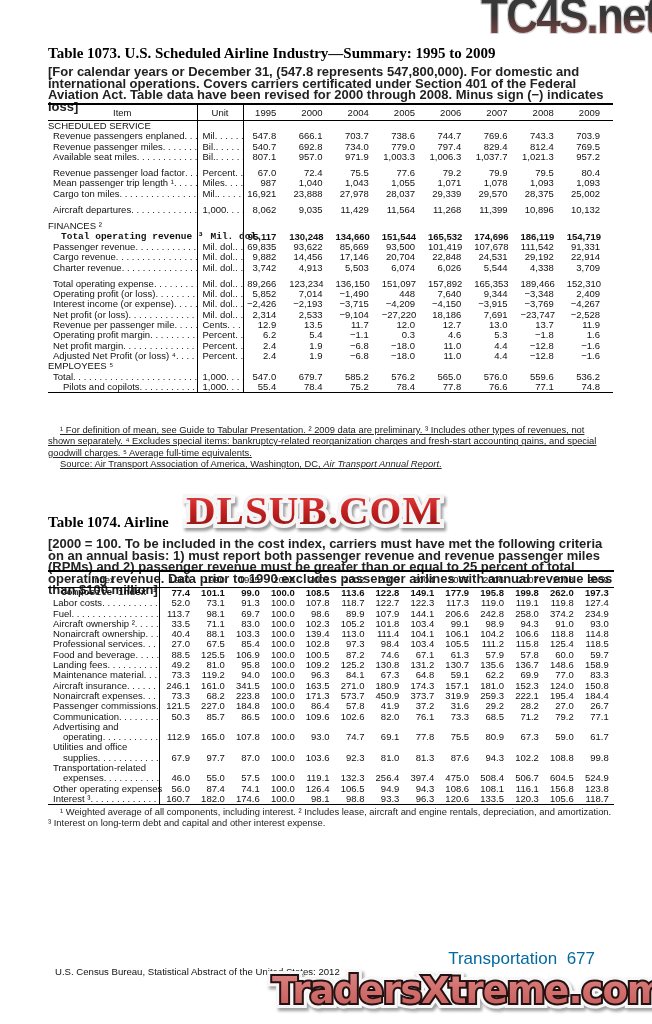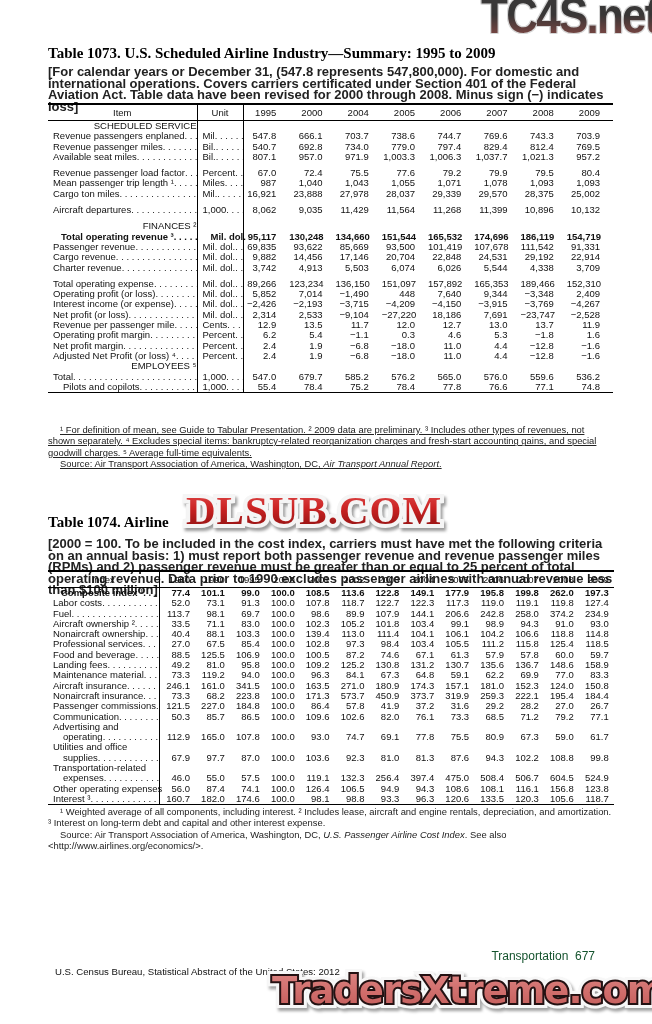--- a/index.html
+++ b/index.html
@@ -24,27 +24,27 @@
   .c-lab{padding-left:5px;}
   .c-lab .cellflex{display:flex;align-items:baseline;}
   .leader{flex:1 1 auto;overflow:hidden;white-space:nowrap;}
   .leader::after{content:" . . . . . . . . . . . . . . . . . . . . . . . . . . . . . . . . . . .";}
   .vline-r{border-right:1px solid #000;}
   .c-num{text-align:right;}
   #t1073-table .c-num{padding-right:13px;}
   #t1073-table thead .c-num{padding-right:13px;}
   #t1074-table .c-num{padding-right:5px;}
   tr.bold{font-weight:bold;}
-  tr.bold .c-lab{padding-left:13px;}
-  td.section-cell{text-align:right;padding-left:0;}
+  tr.bold .c-lab{padding-left:13px;font-family:Liberation Mono, monospace;}
+  td.section-cell{text-align:left;padding-left:0;}
   tr.spacer td{height:6px;line-height:6px;}
   .ind1{padding-left:10px;}
 
   
-  .footer-right{font-size:12px;color:#14532d;white-space:pre;margin-left:22px;}
+  .footer-right{font-size:17px;color:#0369a1;white-space:pre;margin-left:22px;}
   .footer-left{font-size:9.6px;color:#111;}
 
   
   .wm{font-weight:bold;white-space:nowrap;}
   .wm .layer{position:absolute;left:0;top:0;}
   .wm .top-layer{position:relative;}
 
   .wm-tc4s{right:-6px;top:-13px;font-size:50px;letter-spacing:-2px;
            font-family:"Liberation Sans",sans-serif;transform:scaleX(.88);transform-origin:top right;}
   .wm-tc4s .top-layer{background:linear-gradient(180deg,#3a3a3a 0%,#383636 48%,#6e4340 78%,#8a4d49 100%);
@@ -866,21 +866,21 @@
             <td class="c-num">174.3</td>
             <td class="c-num">157.1</td>
             <td class="c-num">181.0</td>
             <td class="c-num">152.3</td>
             <td class="c-num">124.0</td>
             <td class="c-num">150.8</td>
           </tr>
           <tr>
             <td class="c-lab vline-r">
               <span class="cellflex">
-                <span>Nonaircraft insurance</span>
+                <span>Nonaircraft expenses</span>
                 <span class="leader"></span>
               </span>
             </td>
             <td class="c-num">73.3</td>
             <td class="c-num">68.2</td>
             <td class="c-num">223.8</td>
             <td class="c-num">100.0</td>
             <td class="c-num">171.3</td>
             <td class="c-num">573.7</td>
             <td class="c-num">450.9</td>
@@ -1061,21 +1061,20 @@
             <td class="c-num">120.3</td>
             <td class="c-num">105.6</td>
             <td class="c-num">118.7</td>
           </tr>
         </tbody>
       </table>
   </div>
 
   <div class="abs footnote" style="left:48px;top:806px;width:566px;">
     <div class="para">¹ Weighted average of all components, including interest. ² Includes lease, aircraft and engine rentals, depreciation, and amortization. ³ Interest on long-term debt and capital and other interest expense.</div>
-    <div class="para"><span>Source: Air Transport Association of America, Washington, DC, </span><span class="it">U.S. Passenger Airline Cost Index</span><span>. See also &lt;http://www.airlines.org/economics/&gt;.</span></div>
   </div>
 
   <div class="abs footer-right" style="right:57px;top:949px;">Transportation  677</div>
   <div class="abs footer-left" style="left:55px;top:966px;">U.S. Census Bureau, Statistical Abstract of the United States: 2012</div>
 
   <div class="abs wm wm-tx">
     <span class="layer back">TradersXtreme.com</span>
     <span class="layer mid">TradersXtreme.com</span>
     <span class="top-layer">TradersXtreme.com</span>
   </div>

